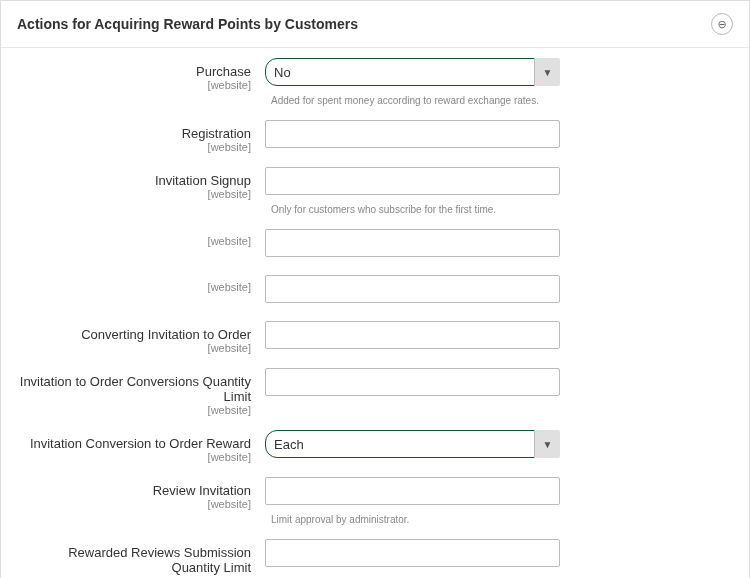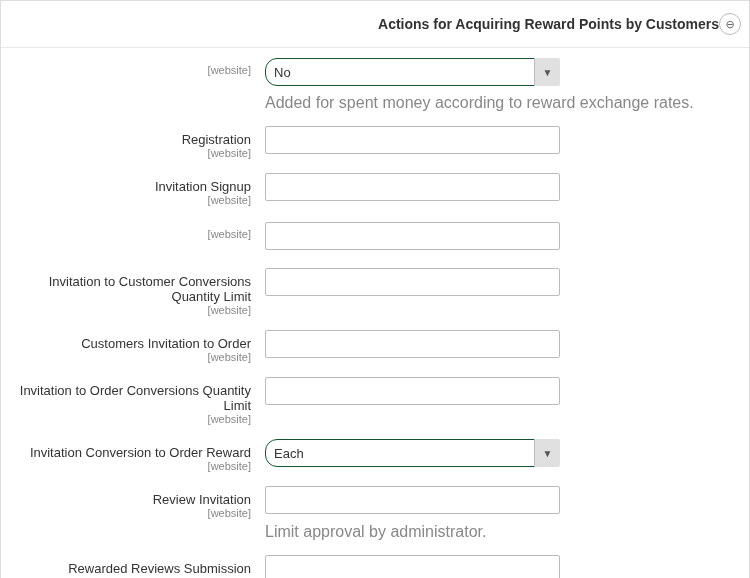--- a/index.html
+++ b/index.html
@@ -19,23 +19,23 @@
       width: 750px;
       min-height: 578px;
       background: #fff;
       border: 1px solid #ddd;
       padding: 0;
       position: relative;
     }
 
     .page-header {
       display: flex;
-      justify-content: flex-end;
+      justify-content: space-between;
       align-items: center;
-      padding: 12px 8px;
+      padding: 12px 16px;
       border-bottom: 1px solid #e8e8e8;
     }
 
     .page-title {
       font-size: 14px;
       font-weight: 600;
       color: #333;
     }
 
     .collapse-btn {
@@ -71,23 +71,24 @@
       display: flex;
       margin-bottom: 14px;
     }
 
     .hint-spacer {
       width: 248px;
       flex-shrink: 0;
     }
 
     .hint-text {
-      font-size: 16px;
+      font-size: 10px;
       color: #888;
       padding-top: 2px;
+      margin-left: 6px;
     }
 
     .field-label-group {
       width: 248px;
       flex-shrink: 0;
       text-align: right;
       padding-right: 14px;
       padding-top: 6px;
     }
 
@@ -170,20 +171,21 @@
     <span class="page-title">Actions for Acquiring Reward Points by Customers</span>
     <button class="collapse-btn">
       <span>⊖</span>
     </button>
   </div>
 
   <div class="form-content" id="form-rows-container">
 
   <div class="form-row form-row-with-hint">
         <div class="field-label-group">
+          <span class="field-label">Purchase</span>
           <span class="field-sublabel">[website]</span>
         </div>
         <div class="field-input-group">
           <div class="select-wrapper"><select><option value="No">No</option><option value="Yes">Yes</option></select><div class="select-arrow">▼</div></div>
         </div>
       </div>
       <div class="hint-row">
         <div class="hint-spacer"></div>
         <span class="hint-text">Added for spent money according to reward exchange rates.</span>
       </div>
@@ -201,43 +203,43 @@
         <div class="field-label-group">
           <span class="field-label">Invitation Signup</span>
           <span class="field-sublabel">[website]</span>
         </div>
         <div class="field-input-group">
           <input type="text" style="">
         </div>
       </div>
       <div class="hint-row">
         <div class="hint-spacer"></div>
-      </div>
-      <div class="form-row">
-        <div class="field-label-group">
-          <span class="field-sublabel">[website]</span>
-        </div>
-        <div class="field-input-group">
-          <input type="text" style="">
-        </div>
-      </div>
-      <div class="spacer-row"></div>
-      <div class="form-row">
-        <div class="field-label-group">
-          <span class="field-label">Invitation to Customer Conversions Quantity Limit</span>
-          <span class="field-sublabel">[website]</span>
-        </div>
-        <div class="field-input-group">
-          <input type="text" style="">
-        </div>
-      </div>
-      <div class="spacer-row"></div>
-      <div class="form-row">
-        <div class="field-label-group">
-          <span class="field-label">Customers Invitation to Order</span>
+        <span class="hint-text">Only for customers who subscribe for the first time.</span>
+      </div>
+      <div class="form-row">
+        <div class="field-label-group">
+          <span class="field-sublabel">[website]</span>
+        </div>
+        <div class="field-input-group">
+          <input type="text" style="">
+        </div>
+      </div>
+      <div class="spacer-row"></div>
+      <div class="form-row">
+        <div class="field-label-group">
+          <span class="field-sublabel">[website]</span>
+        </div>
+        <div class="field-input-group">
+          <input type="text" style="">
+        </div>
+      </div>
+      <div class="spacer-row"></div>
+      <div class="form-row">
+        <div class="field-label-group">
+          <span class="field-label">Converting Invitation to Order</span>
           <span class="field-sublabel">[website]</span>
         </div>
         <div class="field-input-group">
           <input type="text" style="">
         </div>
       </div>
       <div class="spacer-row"></div>
       <div class="form-row">
         <div class="field-label-group">
           <span class="field-label">Invitation to Order Conversions Quantity Limit</span>

